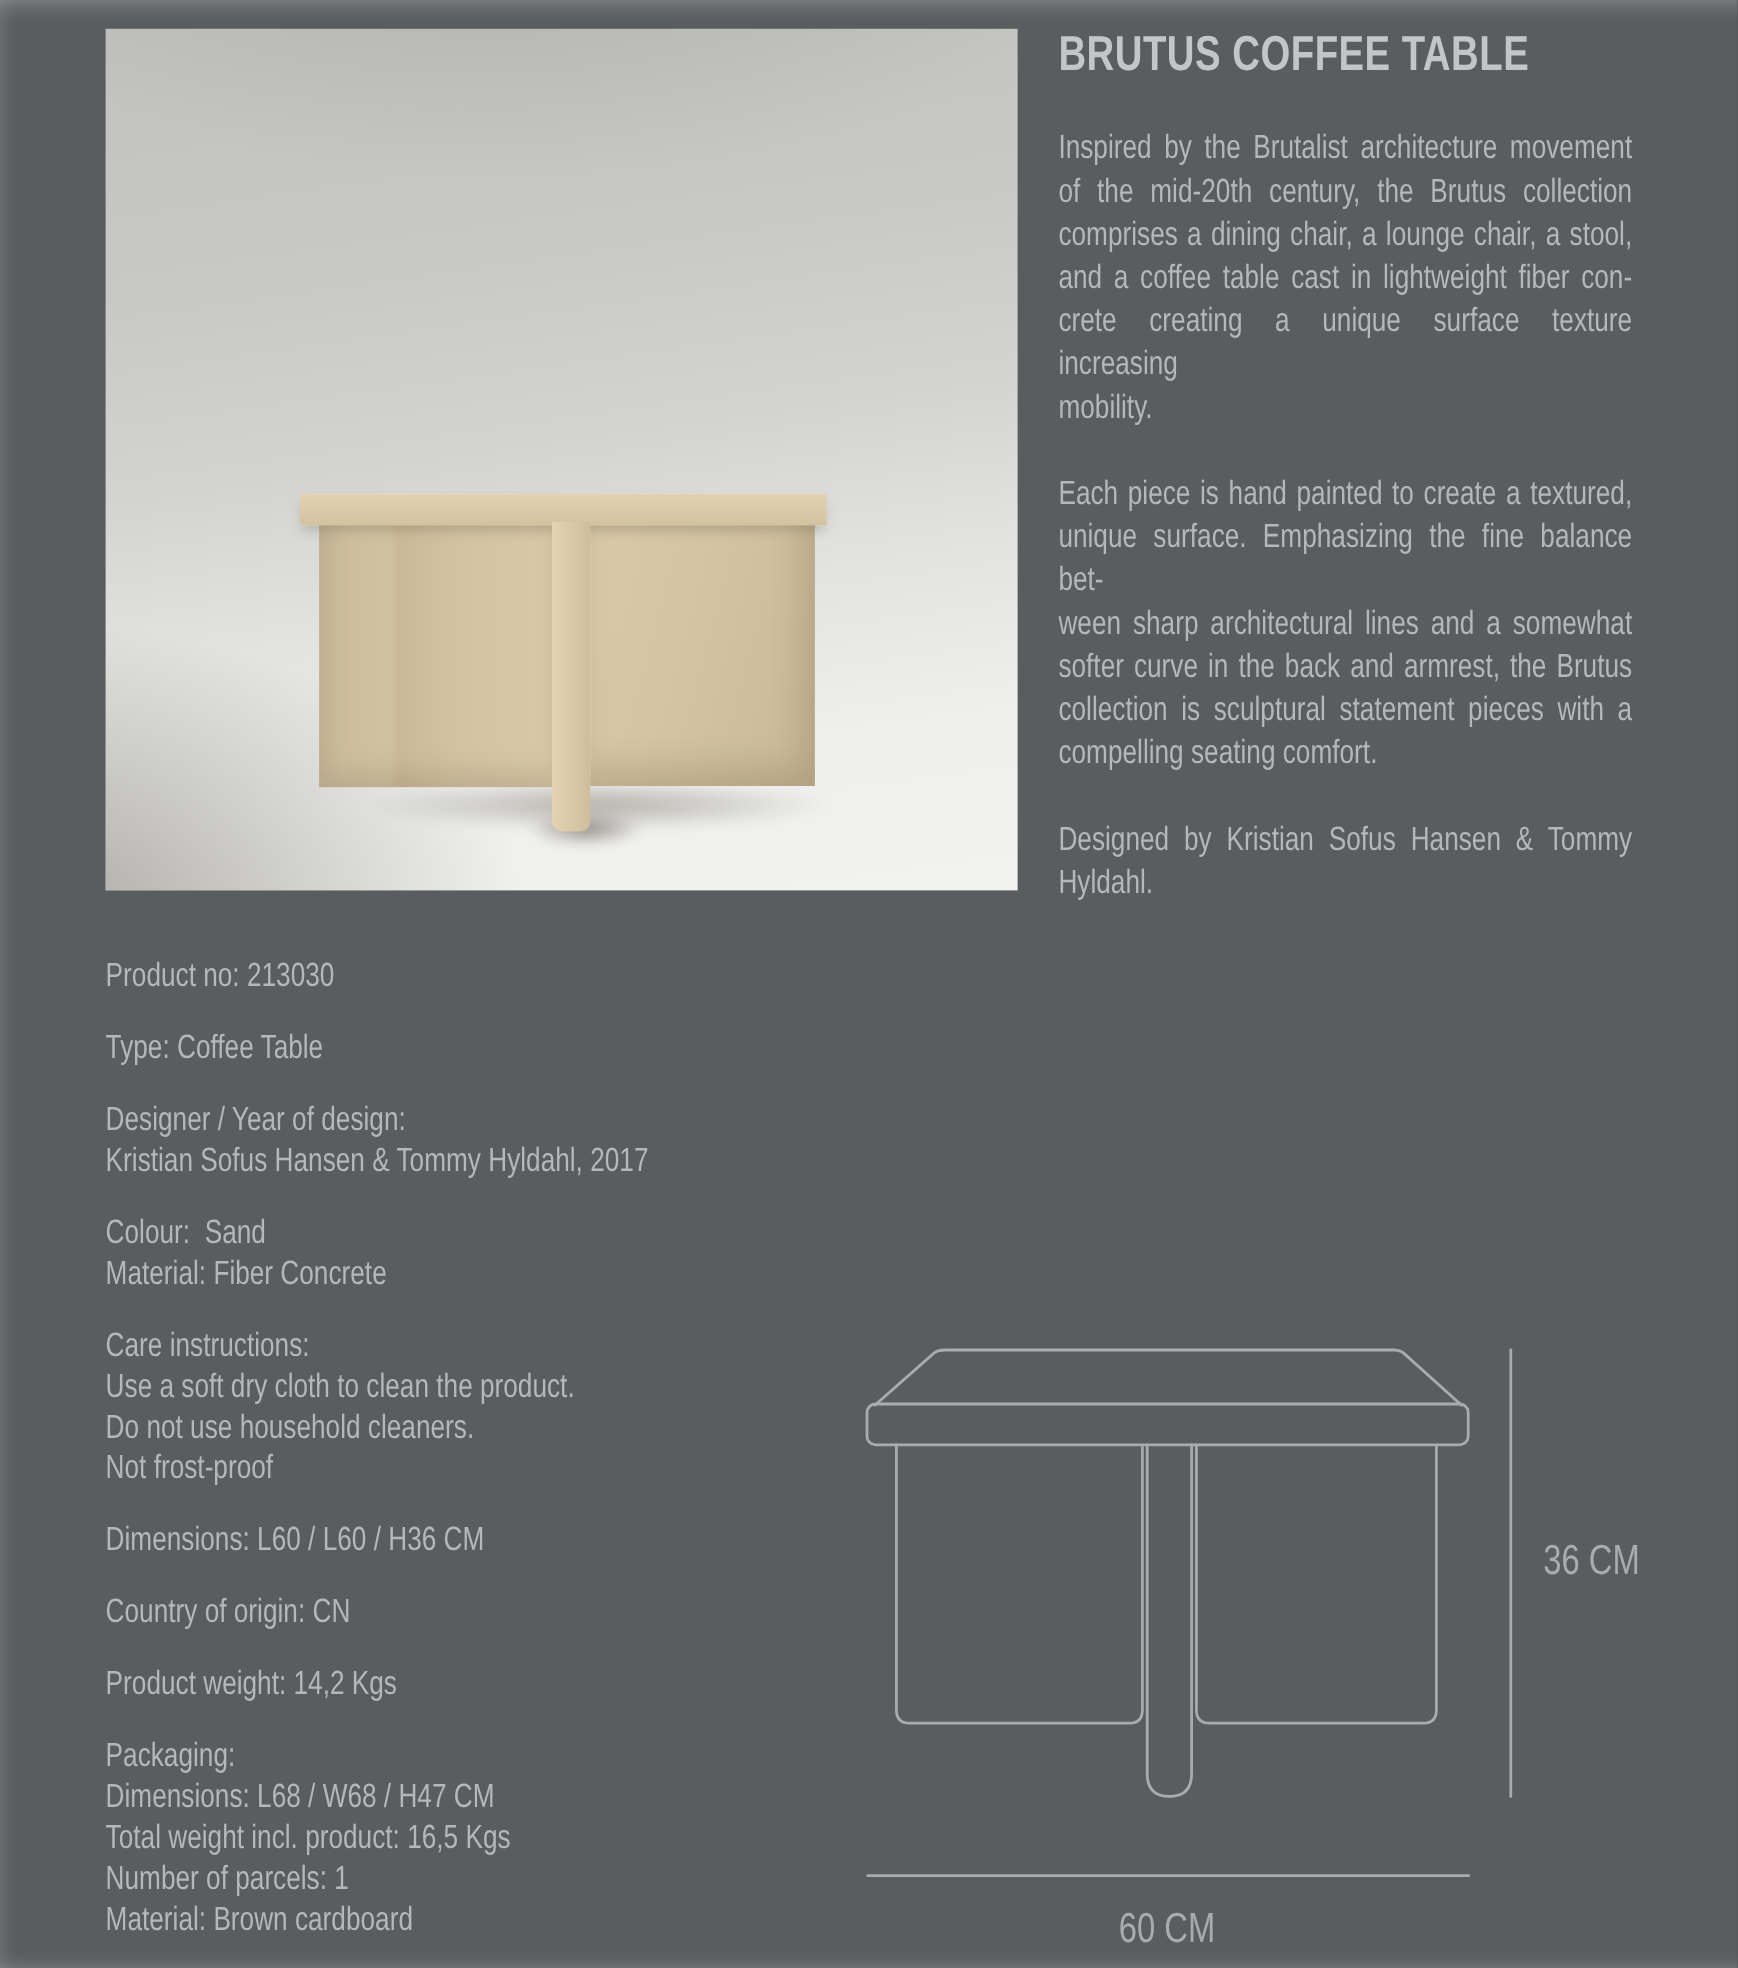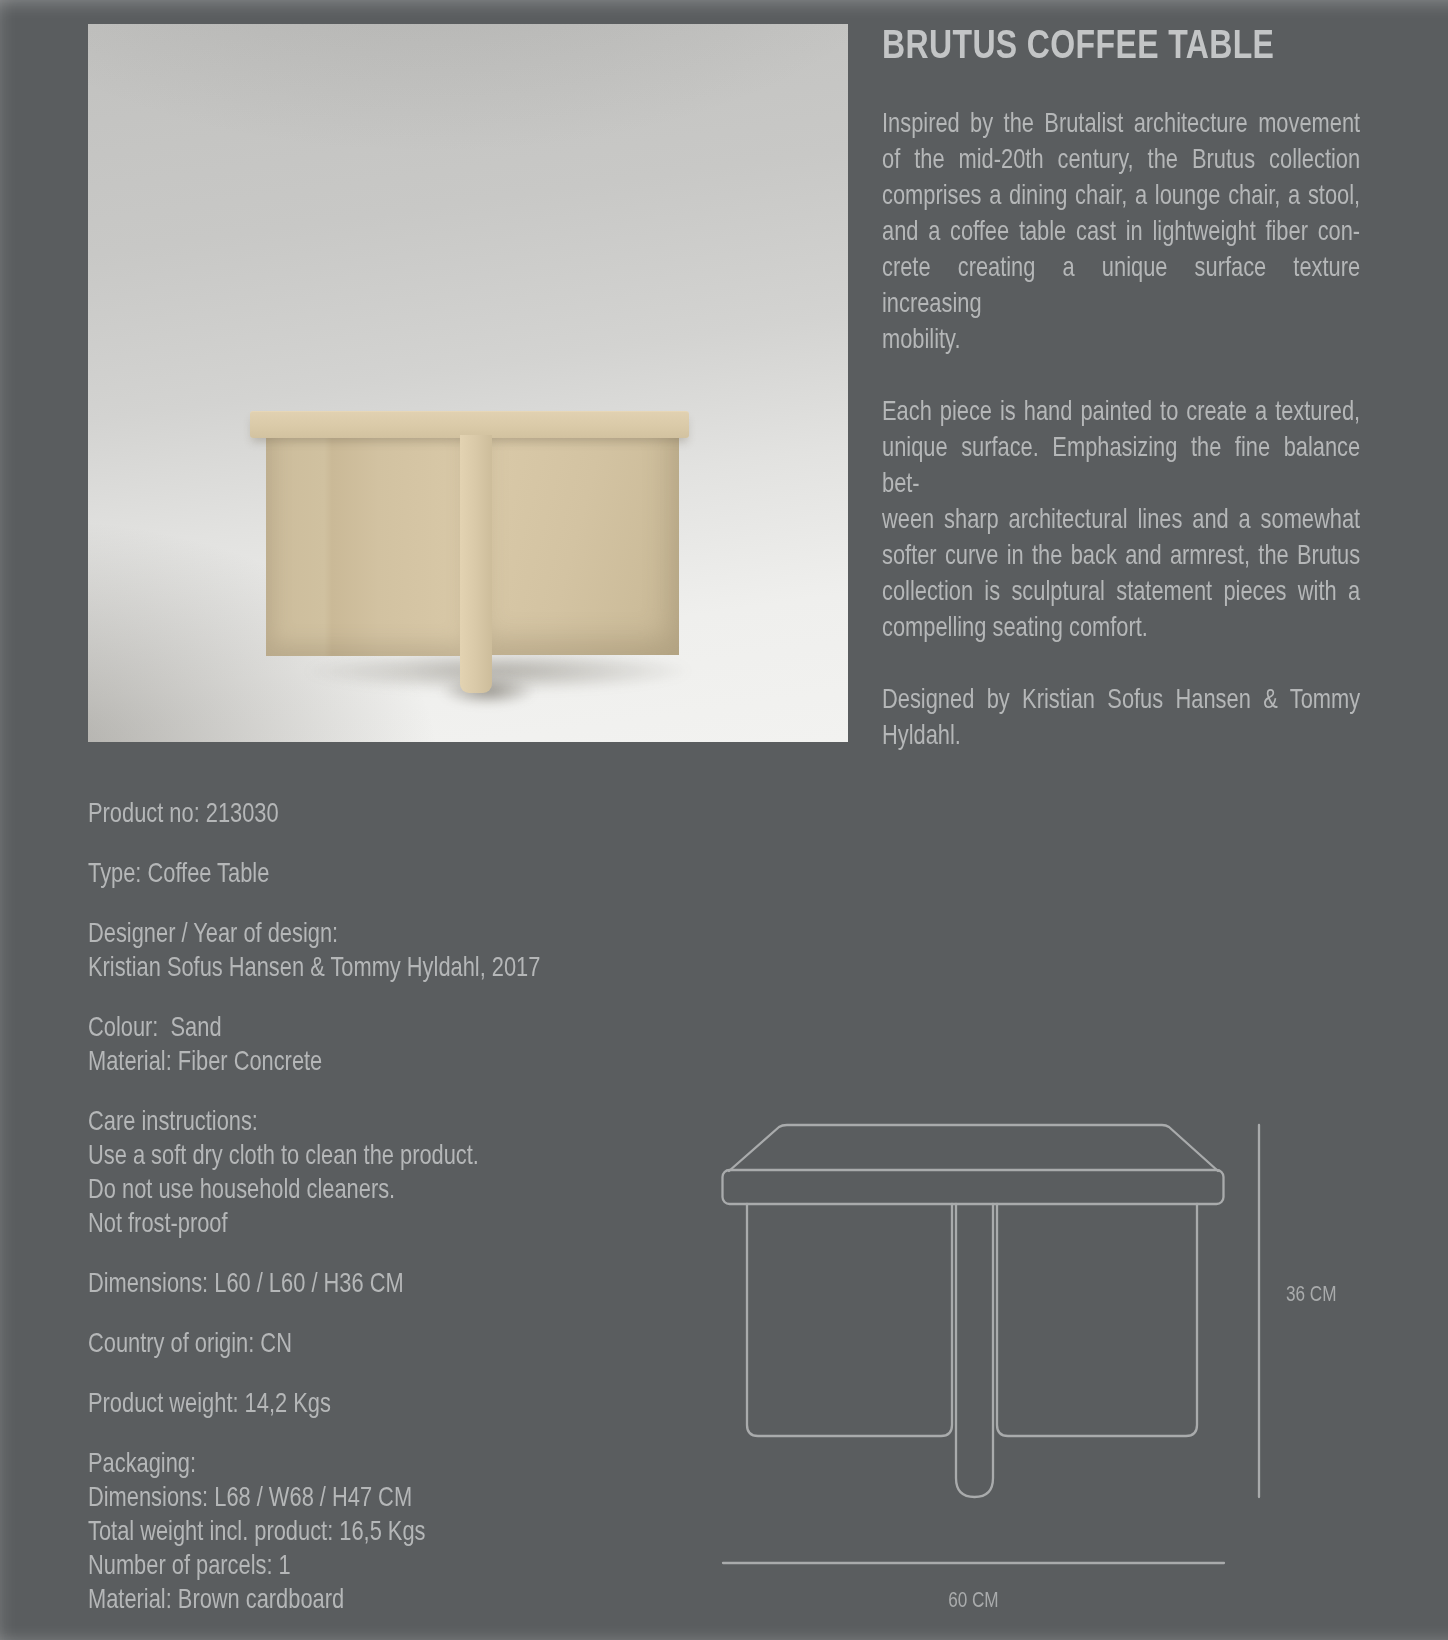--- a/index.html
+++ b/index.html
@@ -55,21 +55,21 @@
   .bline.end{text-align-last:left;}
 
   
   .left-col{left:88px;top:796px;width:520px;}
   .left-col .cond{width:660px;}
   .spec-block{margin:0 0 26px 0;}
   .spec-line{font-size:28px;line-height:34px;white-space:pre;}
 
   
   svg.draw{left:0;top:0;pointer-events:none;}
-  .dim{color:#a9abac;font-size:22px;white-space:nowrap;}
+  .dim{color:#a9abac;font-size:35px;white-space:nowrap;}
   .dim .cond{display:inline-block;}
   .dim-36{left:1286px;top:1281px;}
   .dim-60{left:823px;top:1587px;width:300px;text-align:center;}
   .dim-60 .cond{transform-origin:50% 0;}
 </style>
 </head>
 <body>
 
 <div class="page">
 

